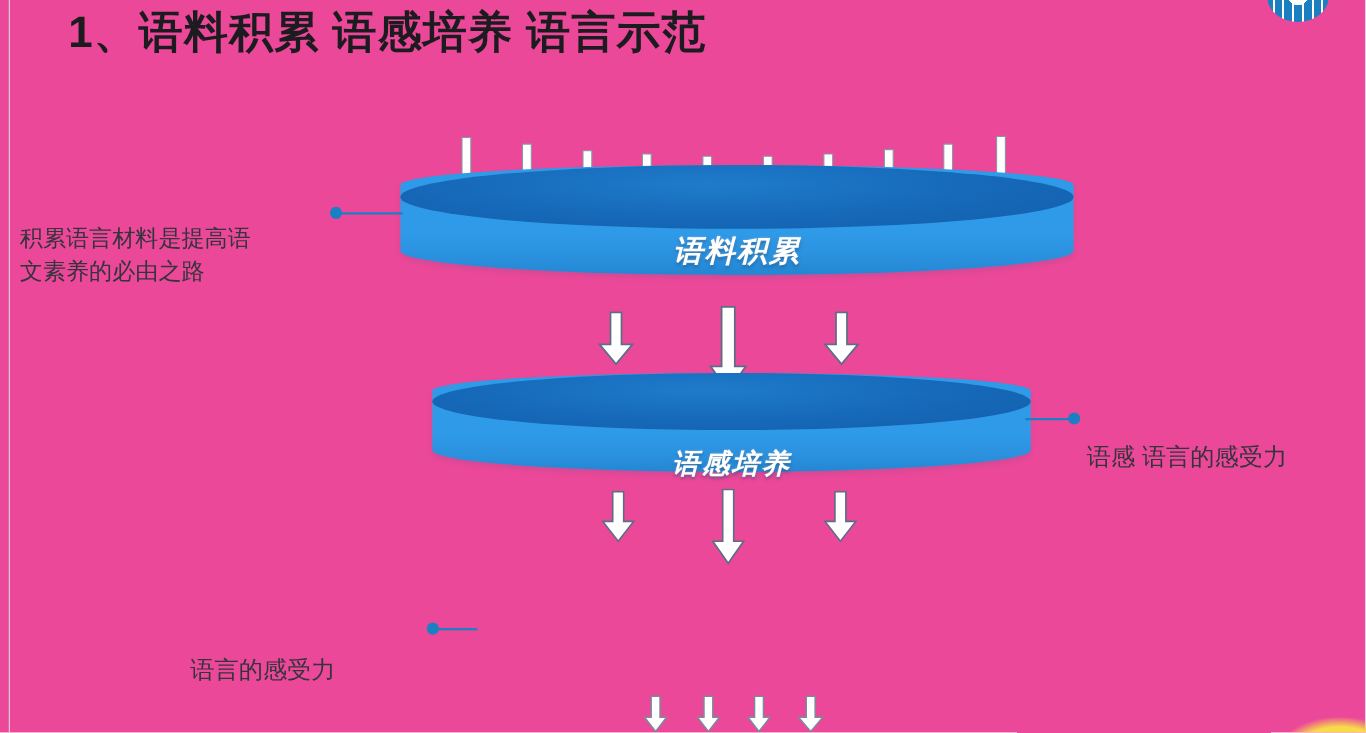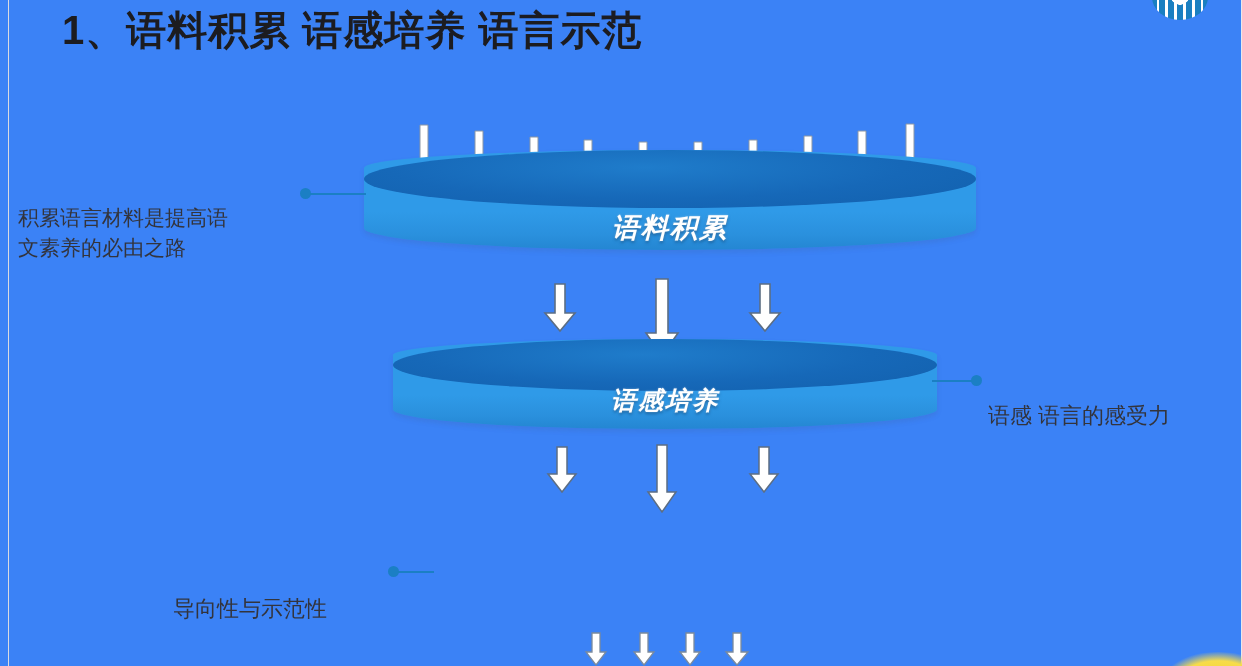--- a/index.html
+++ b/index.html
@@ -7,21 +7,21 @@
     padding: 0;
     background: #ffffff;
   }
   body {
     font-family: "Liberation Sans", "DejaVu Sans", sans-serif;
   }
   #slide {
     position: relative;
     width: 1242px;
     height: 666px;
-    background: #3b82f6;
+    background: #ec4899;
     overflow: hidden;
   }
   
   #left-rule {
     position: absolute;
     left: 8px;
     top: 0;
     width: 1px;
     height: 666px;
     background: #d9dae2;
@@ -250,21 +250,21 @@
   </div>
   <div class="arrow-outline" style="left:748px; top:283px;">
     <svg width="34" height="50" viewBox="0 0 34 50">
         <path d="M12 1 L22 1 L22 30 L32 30 L17 48 L2 30 L12 30 Z" fill="#ffffff" stroke="#5c6e84" stroke-width="1.6"></path>
       </svg>
   </div>
 
   <div class="cyl" style="left:393px; top:339px; width:544px; height:90px;">
     <div class="cyl-body"></div>
     <div class="cyl-top" style="height:52px;"></div>
-    <div class="cyl-label" style="top:45px; font-size:25px;">语感培养</div>
+    <div class="cyl-label" style="top:66px; font-size:25px;">语感培养</div>
   </div>
 
   <div class="connector" style="left:932px; top:380px; width:46px;"></div>
   <div class="connector-dot" style="left:971px; top:375px;"></div>
   <div class="callout-text" style="left:988px; top:365px; width:250px; font-size:22px;">语感 语言的感受力</div>
 
   <div class="arrow-outline" style="left:546px; top:446px;">
     <svg width="32" height="48" viewBox="0 0 32 48">
         <path d="M11 1 L21 1 L21 28 L30 28 L16 46 L2 28 L11 28 Z" fill="#ffffff" stroke="#5c6e84" stroke-width="1.5"></path>
       </svg>
@@ -276,21 +276,21 @@
   </div>
   <div class="arrow-outline" style="left:748px; top:446px;">
     <svg width="32" height="48" viewBox="0 0 32 48">
         <path d="M11 1 L21 1 L21 28 L30 28 L16 46 L2 28 L11 28 Z" fill="#ffffff" stroke="#5c6e84" stroke-width="1.5"></path>
       </svg>
   </div>
 
 
   <div class="connector" style="left:394px; top:571px; width:40px;"></div>
   <div class="connector-dot" style="left:388px; top:566px;"></div>
-  <div class="callout-text" style="left:173px; top:558px; width:215px; font-size:22px;">导向性与示范性</div>
+  <div class="callout-text" style="left:173px; top:558px; width:215px; font-size:22px;">语言的感受力</div>
 
   <div class="arrow-outline" style="left:584px; top:632px;">
     <svg width="24" height="34" viewBox="0 0 24 34">
         <path d="M8 1 L16 1 L16 20 L22 20 L12 33 L2 20 L8 20 Z" fill="#ffffff" stroke="#7b8a9c" stroke-width="1.3"></path>
       </svg>
   </div>
   <div class="arrow-outline" style="left:632px; top:632px;">
     <svg width="24" height="34" viewBox="0 0 24 34">
         <path d="M8 1 L16 1 L16 20 L22 20 L12 33 L2 20 L8 20 Z" fill="#ffffff" stroke="#7b8a9c" stroke-width="1.3"></path>
       </svg>

